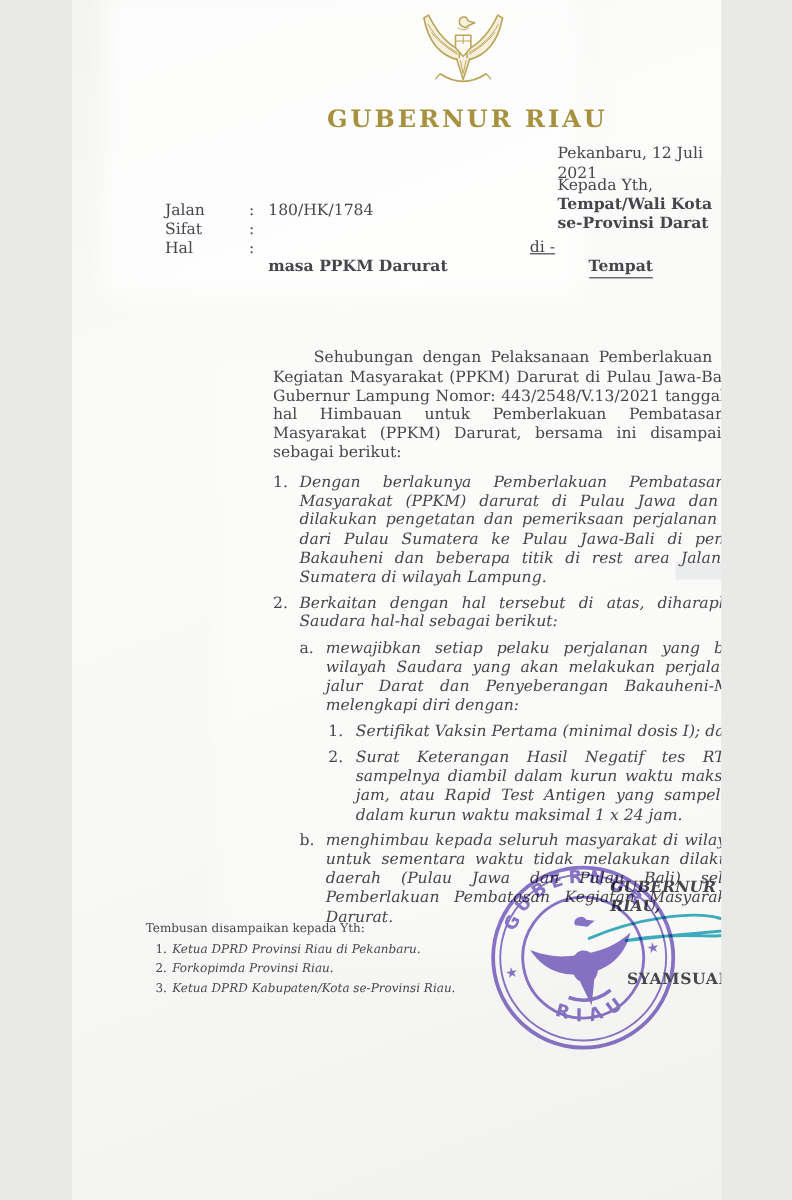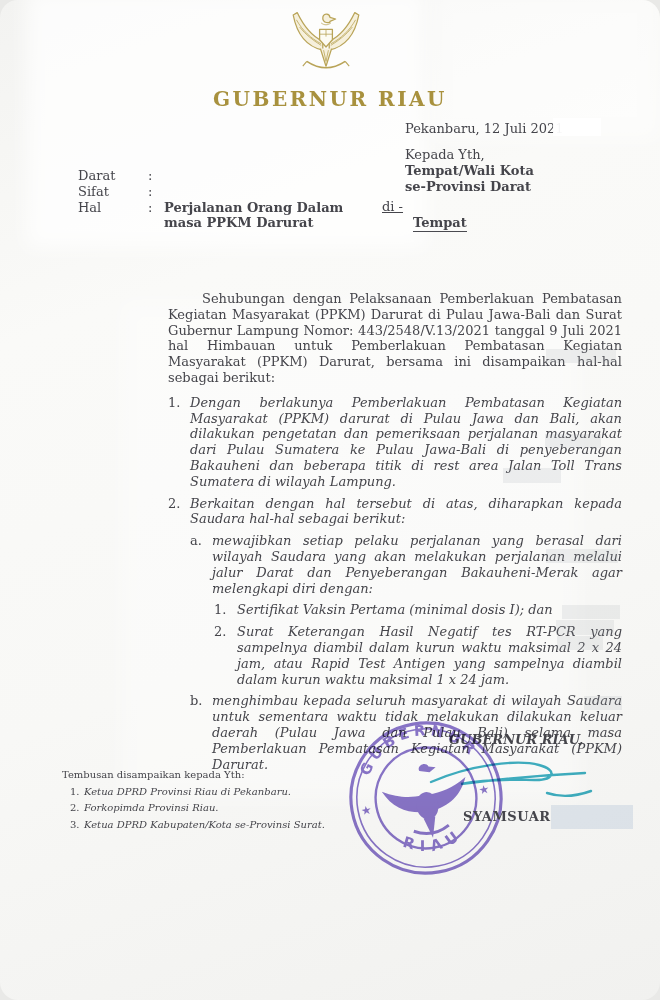--- a/index.html
+++ b/index.html
@@ -1,40 +1,40 @@
 <!DOCTYPE html>
 <html style="--gold: #a8913e; --gold-line: #b9a458; --gold-pale: #f6f0dc; --purple: #7a63c4; --teal: #3fb0c3; --ink: #45454b;"><head>
 <meta charset="utf-8">
 <style>
   html,body{margin:0;padding:0;background:#e9e9e7;}
   #canvas{
-    position:relative;width:660px;height:1000px;margin:0 auto;overflow:hidden;
+    position:relative;width:541px;height:1000px;margin:0 auto;overflow:hidden;
     background:linear-gradient(160deg,#f3f3f1 0%,#fafaf8 28%,#f8f8f6 60%,#f1f1ef 100%);
     font-family:"DejaVu Serif","Liberation Serif",serif;
     color:var(--ink,#45454b);
-    font-size:13px;line-height:15.8px;border-radius:18px;
+    font-size:13px;line-height:15.8px;
   }
   .patch{position:absolute;filter:blur(10px);pointer-events:none;}
   .patch-a{left:26px;top:-10px;width:400px;height:258px;background:rgba(255,255,255,.75);}
   .patch-b{left:430px;top:-10px;width:230px;height:150px;background:rgba(255,255,255,.5);}
   .patch-c{left:120px;top:300px;width:460px;height:500px;background:rgba(255,255,255,.35);}
 
   
   .emblem{position:absolute;left:286px;top:2px;width:80px;height:90px;}
   .lh-title{
     position:absolute;left:180px;top:92px;width:300px;text-align:center;
     font-weight:bold;font-size:20px;letter-spacing:2.5px;color:var(--gold,#a8913e);
   }
 
   
   .date{position:absolute;left:405px;top:121px;}
   .recipient{position:absolute;left:405px;top:147px;}
   .recipient .b{font-weight:bold;}
   .di{position:absolute;left:382px;top:199px;text-decoration:underline;}
-  .tempat{position:absolute;left:413px;top:215px;font-weight:bold;border-bottom:1.5px solid #4a4a50;padding-bottom:0px;}
+  .tempat{position:absolute;left:431px;top:215px;font-weight:bold;border-bottom:1.5px solid #4a4a50;padding-bottom:0px;}
 
   
   .meta{position:absolute;left:78px;top:168px;width:300px;}
   .meta-row{display:flex;}
   .meta-label{flex:0 0 70px;}
   .meta-colon{flex:0 0 16px;}
   .meta-val{flex:1;}
   .meta .hal-val{font-weight:bold;}
 
   
@@ -100,32 +100,33 @@
   <div class="recipient">
     <div>Kepada Yth,</div>
     <div class="b">Tempat/Wali Kota</div>
     <div class="b">se-Provinsi Darat</div>
   </div>
   <div class="di">di -</div>
   <div class="tempat">Tempat</div>
 
   <div class="meta">
     <div class="meta-row">
-      <span class="meta-label">Darat</span>
+      <span class="meta-label">Jalan</span>
       <span class="meta-colon">:</span>
+      <span class="meta-val">180/HK/1784</span>
     </div>
     <div class="meta-row">
       <span class="meta-label">Sifat</span>
       <span class="meta-colon">:</span>
     </div>
     <div class="meta-row">
       <span class="meta-label">Hal</span>
       <span class="meta-colon">:</span>
       <span class="meta-val hal-val">
-        <span>Perjalanan Orang Dalam</span><br>
+        <br>
         <span>masa PPKM Darurat</span>
       </span>
     </div>
   </div>
 
   <div class="body">
     <p class="opening">Sehubungan dengan Pelaksanaan Pemberlakuan Pembatasan Kegiatan Masyarakat (PPKM) Darurat di Pulau Jawa-Bali dan Surat Gubernur Lampung Nomor: 443/2548/V.13/2021 tanggal 9 Juli 2021 hal Himbauan untuk Pemberlakuan Pembatasan Kegiatan Masyarakat (PPKM) Darurat, bersama ini disampaikan hal-hal sebagai berikut:</p>
 
     <div class="row">
       <span class="marker">1.</span>
@@ -204,21 +205,21 @@
     <div class="row">
       <span class="marker">1.</span>
       <span class="txt">Ketua DPRD Provinsi Riau di Pekanbaru.</span>
     </div>
     <div class="row">
       <span class="marker">2.</span>
       <span class="txt">Forkopimda Provinsi Riau.</span>
     </div>
     <div class="row">
       <span class="marker">3.</span>
-      <span class="txt">Ketua DPRD Kabupaten/Kota se-Provinsi Surat.</span>
+      <span class="txt">Ketua DPRD Kabupaten/Kota se-Provinsi Riau.</span>
     </div>
   </div>
 
   <div class="mk mk-white" style="left:553px;top:118px;width:48px;height:18px;"></div>
   <div class="mk" style="left:546px;top:349px;width:70px;height:14px;"></div>
   <div class="mk" style="left:545px;top:434px;width:56px;height:14px;"></div>
   <div class="mk" style="left:503px;top:468px;width:58px;height:15px;"></div>
   <div class="mk" style="left:546px;top:549px;width:72px;height:14px;"></div>
   <div class="mk" style="left:562px;top:605px;width:58px;height:14px;"></div>
   <div class="mk" style="left:556px;top:620px;width:58px;height:15px;"></div>

